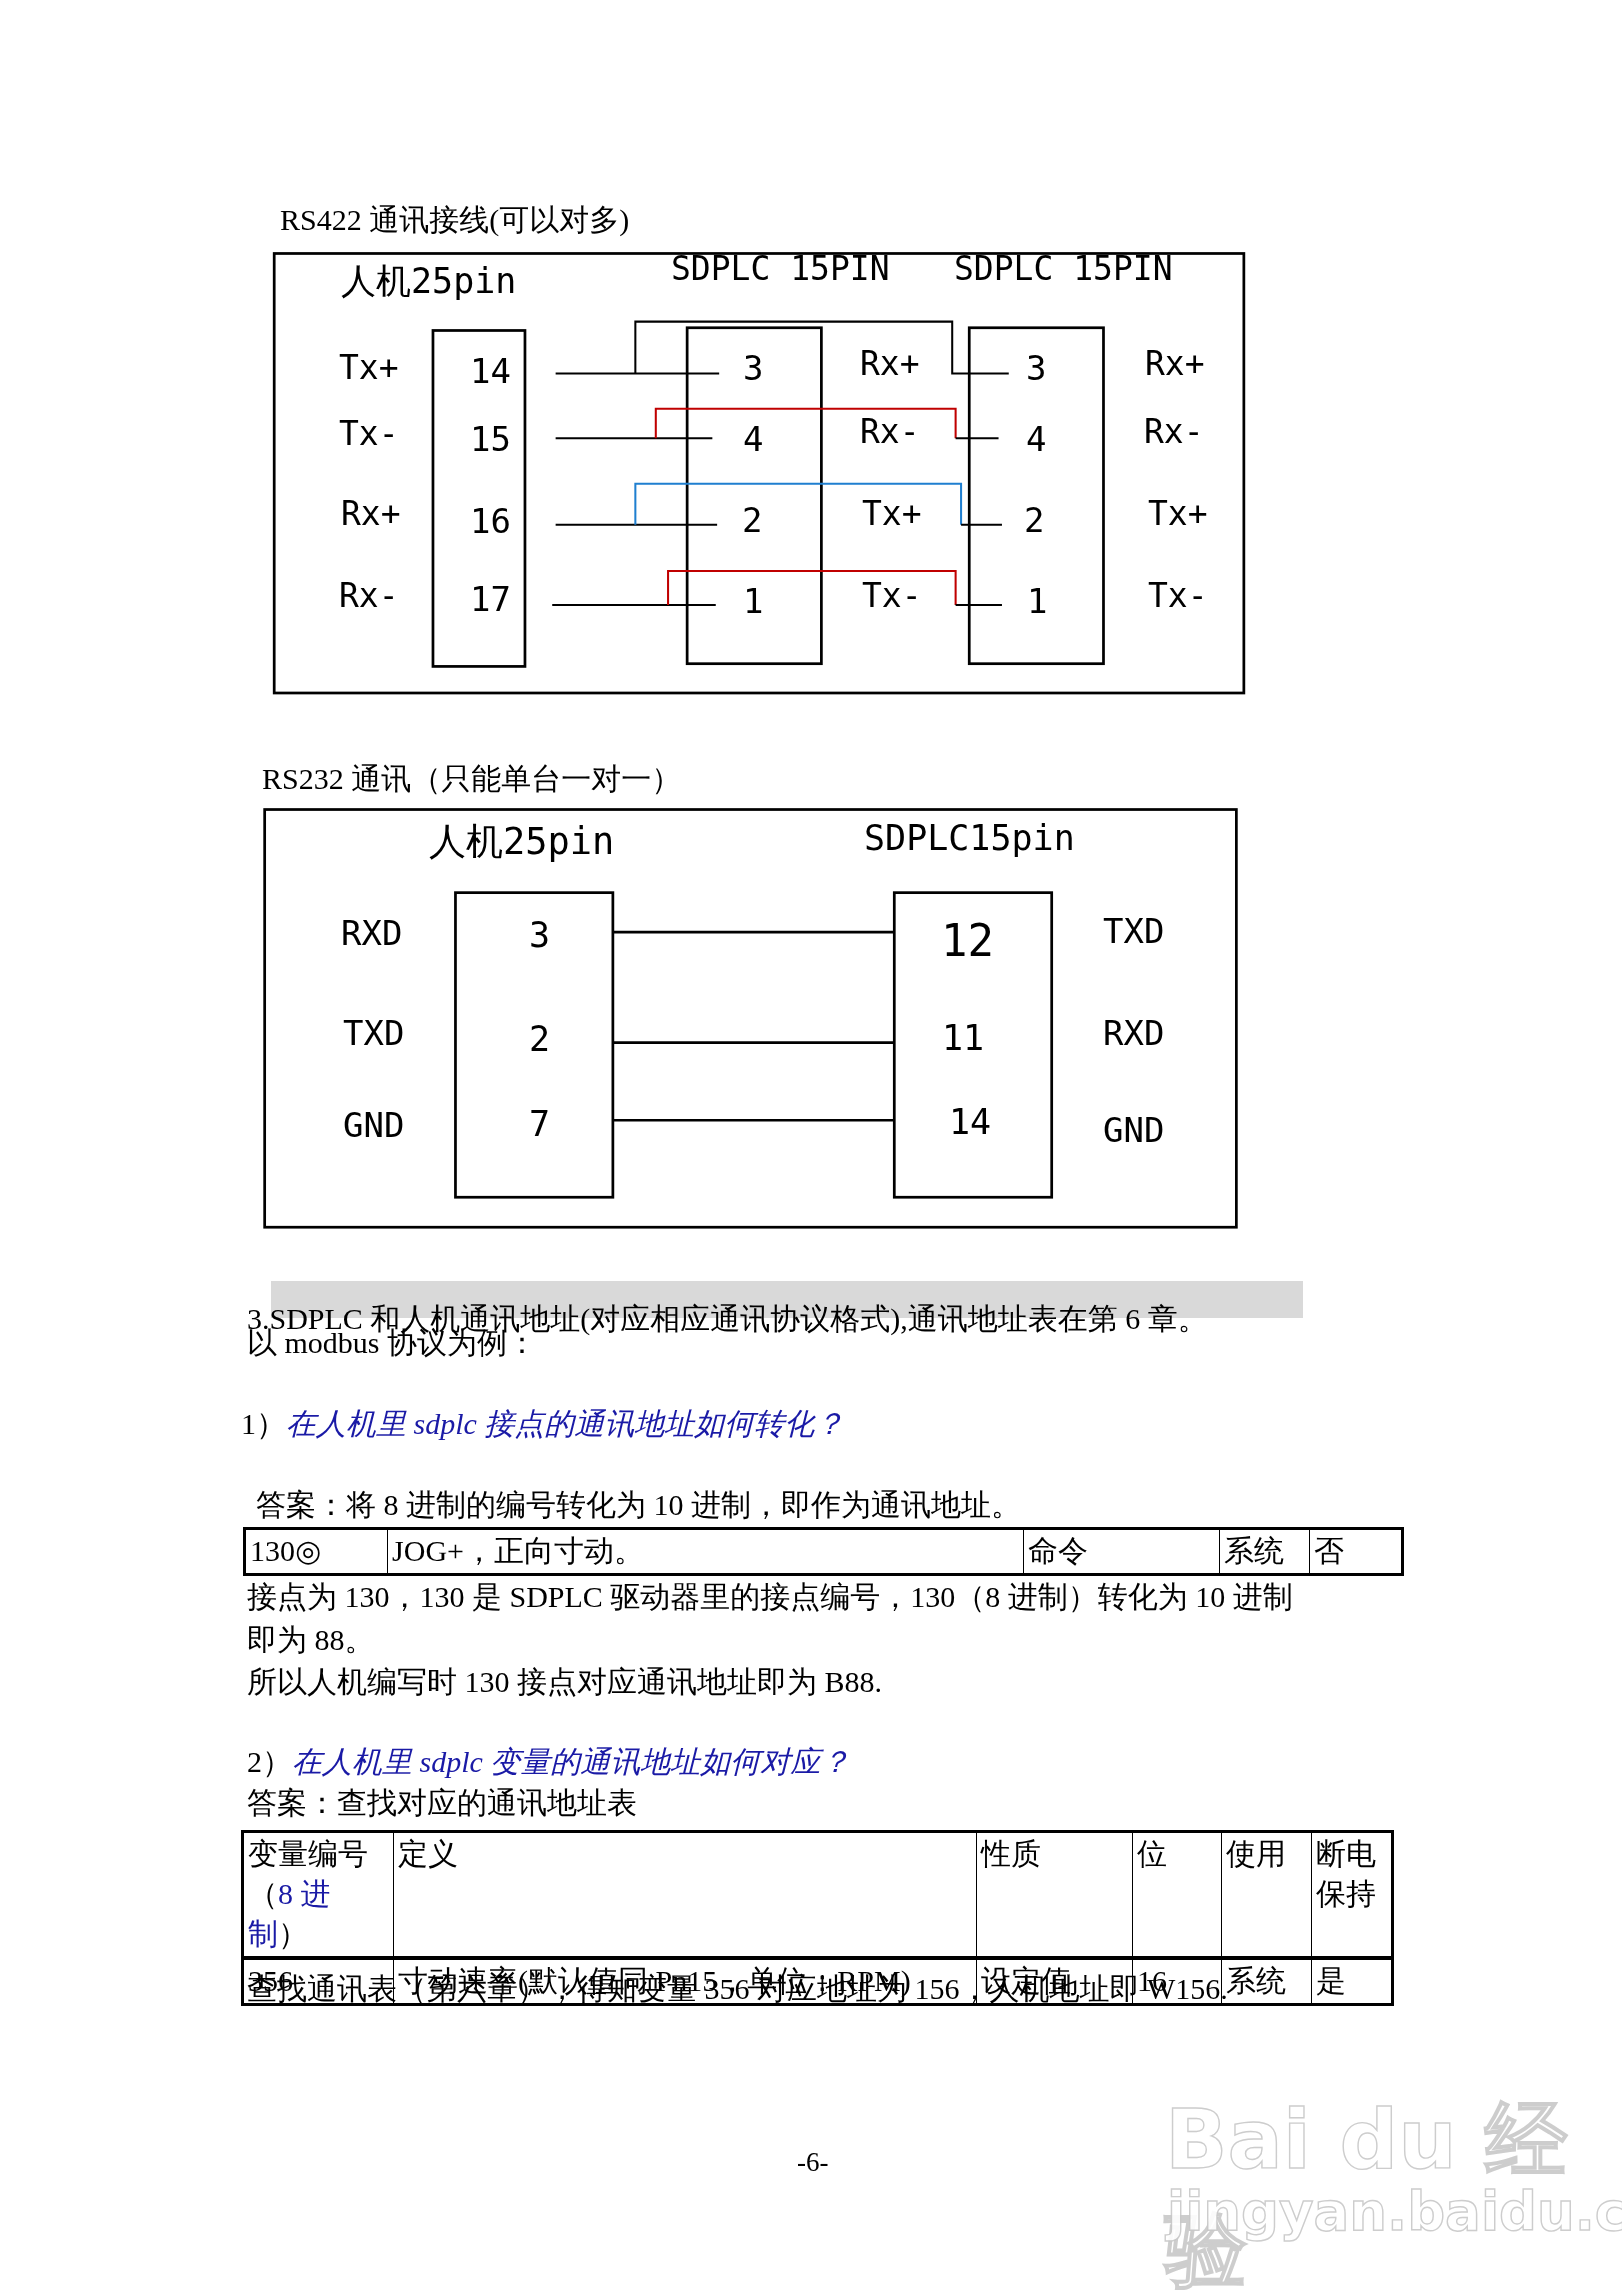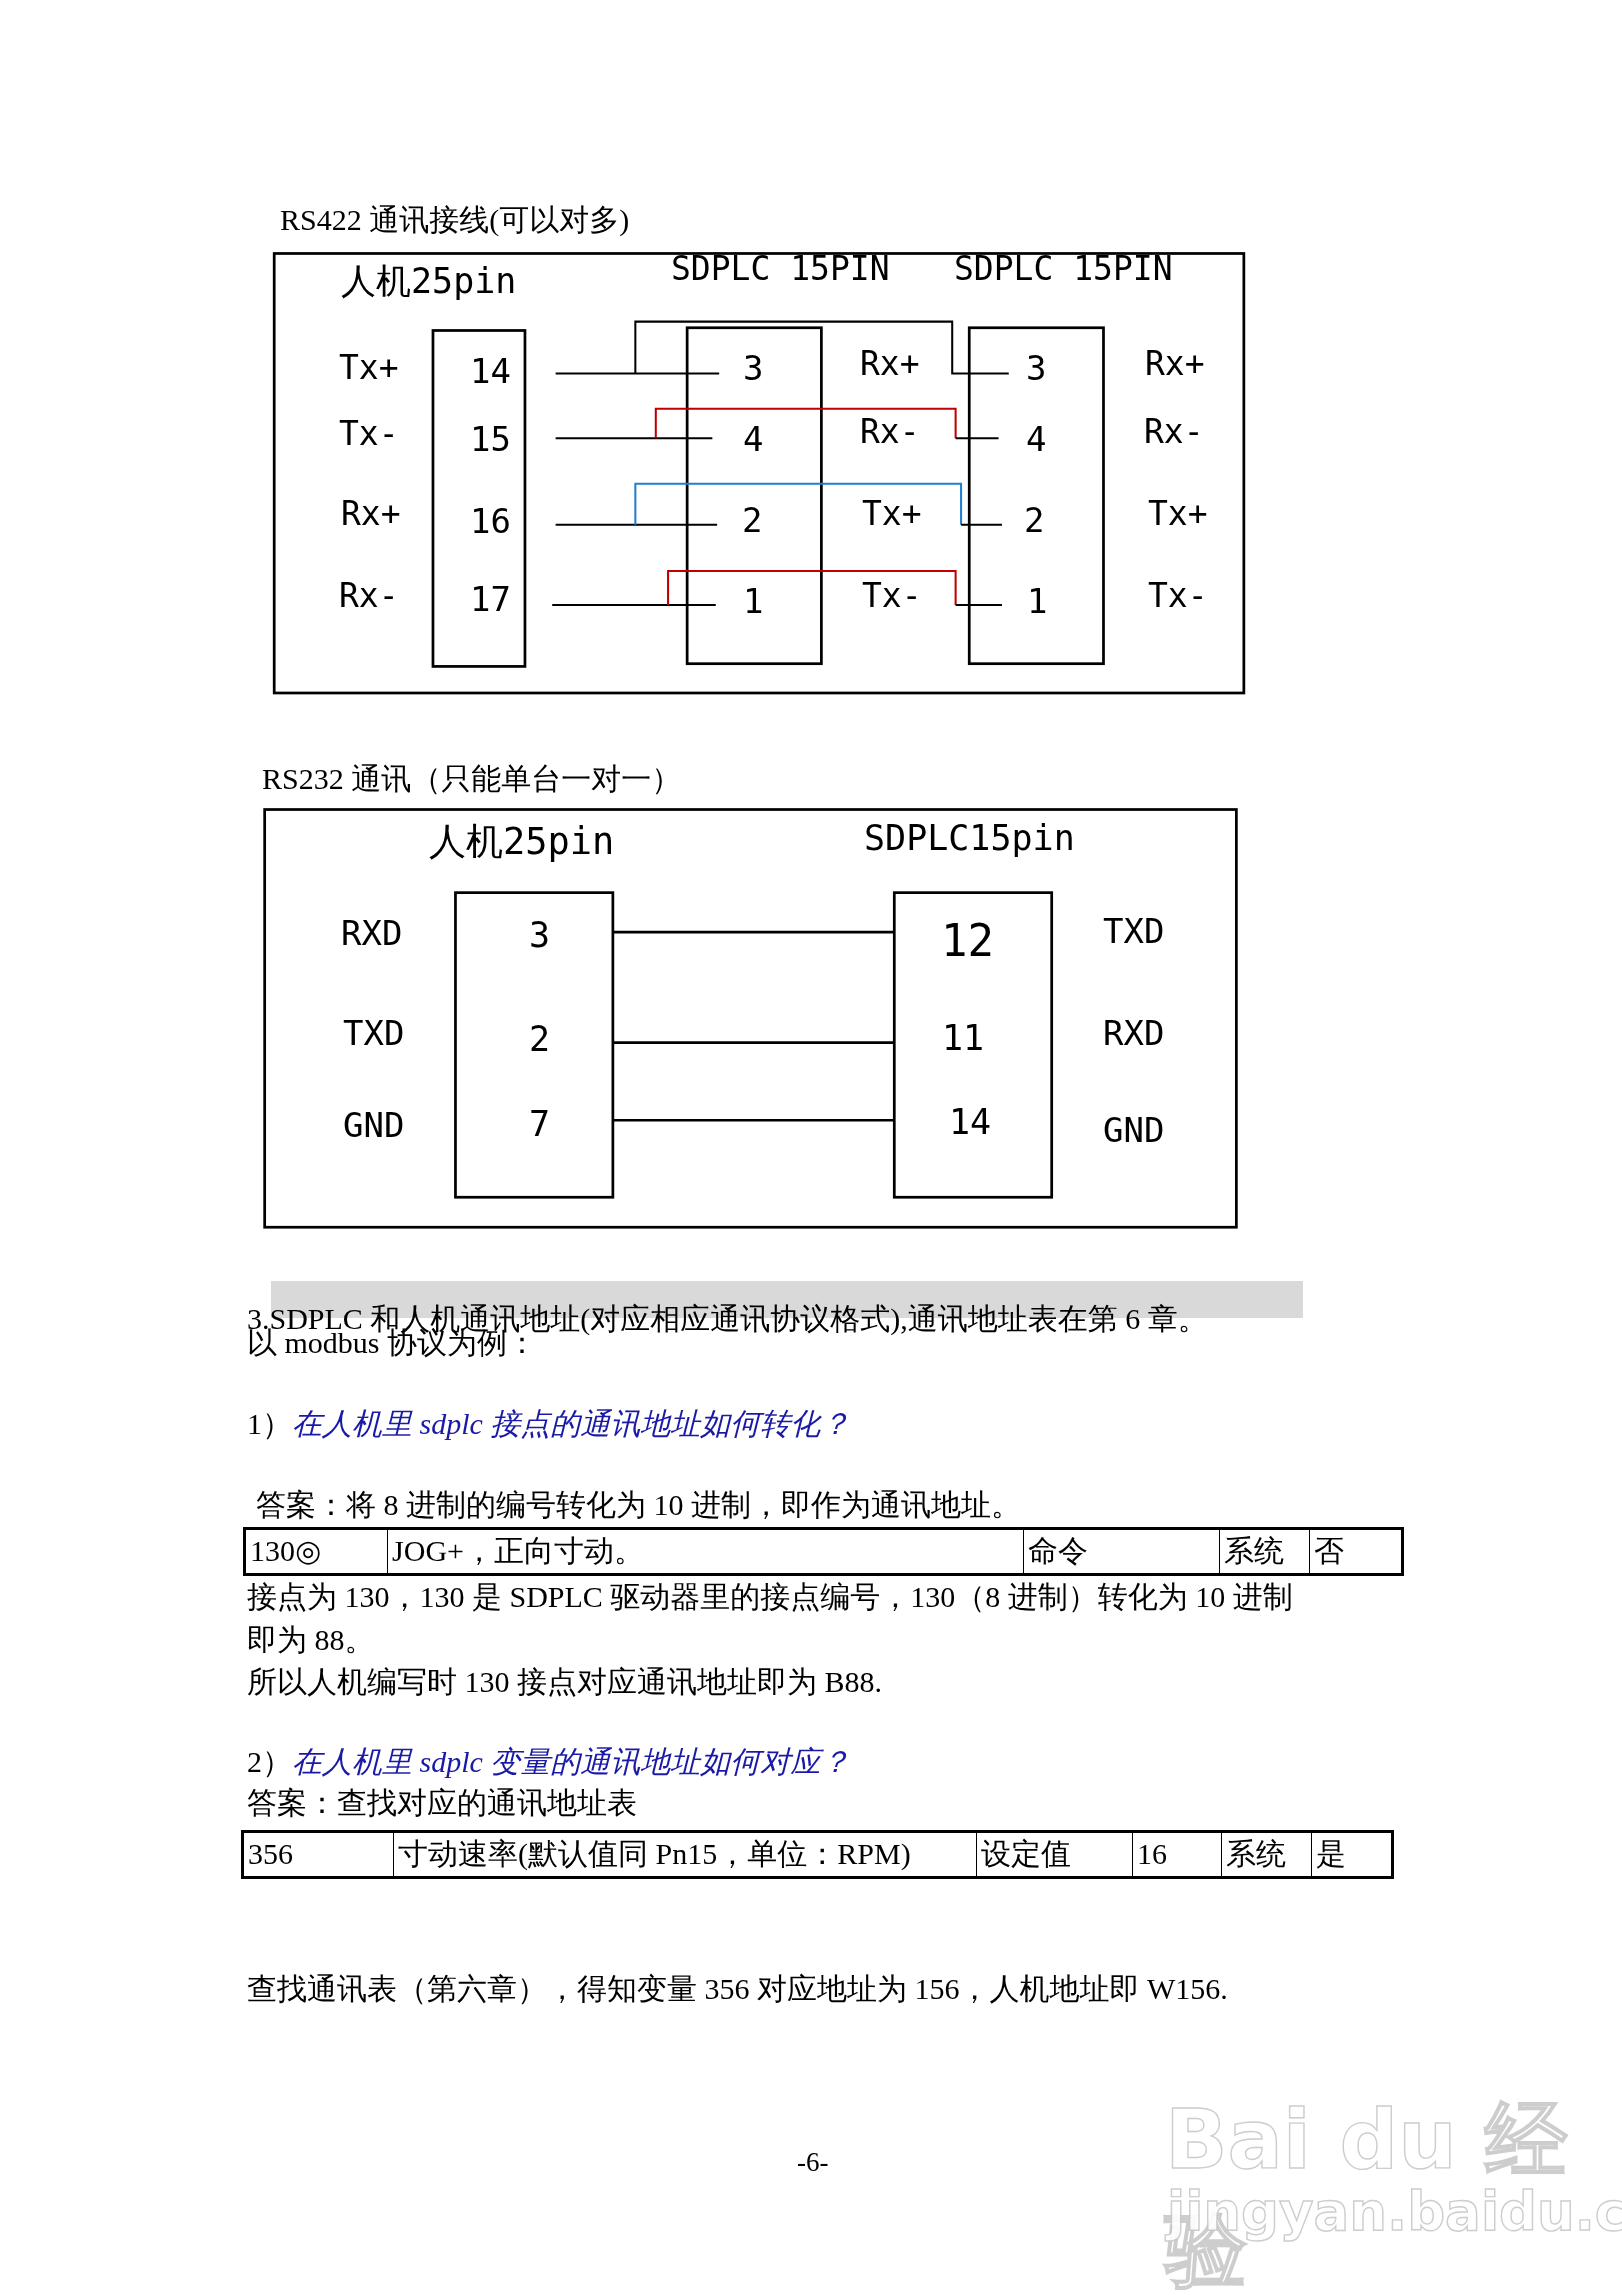--- a/index.html
+++ b/index.html
@@ -107,21 +107,21 @@
 <div class="abs dg" style="left:949px;top:1102px;font-size:35px;">14</div>
 
 <div class="abs dg" style="left:1103px;top:911px;font-size:34px;">TXD</div>
 <div class="abs dg" style="left:1103px;top:1013px;font-size:34px;">RXD</div>
 <div class="abs dg" style="left:1103px;top:1110px;font-size:34px;">GND</div>
 
 <div class="abs hl" style="left:271px;top:1281px;width:1032px;height:37px;"></div>
 <div class="abs txt" style="left:247px;top:1279px;margin-top:19px;">3.SDPLC 和人机通讯地址(对应相应通讯协议格式),通讯地址表在第 6 章。</div>
 <div class="abs txt" style="left:247px;top:1322px;">以 modbus  协议为例：</div>
 
-<div class="abs txt" style="left:247px;top:1403px;">
+<div class="abs txt" style="left:241px;top:1403px;">
   <span>1）</span><span class="q">在人机里 sdplc 接点的通讯地址如何转化？</span>
 </div>
 <div class="abs txt" style="left:256px;top:1445px;margin-top:39px;">答案：将 8 进制的编号转化为 10 进制，即作为通讯地址。</div>
 
 <table class="t" style="left:243px;top:1527px;width:1161px;">
   <colgroup>
       <col style="width:143px">
       <col style="width:636px">
       <col style="width:196px">
       <col style="width:90px">
@@ -150,20 +150,31 @@
 <table class="t" style="left:241px;top:1830px;width:1153px;">
   <colgroup>
       <col style="width:151px">
       <col style="width:583px">
       <col style="width:156px">
       <col style="width:89px">
       <col style="width:90px">
       <col>
     </colgroup>
   <tbody>
+      <tr style="height:87px">
+    <td>
+      <span>变量编号</span><br>
+      <span>（</span><span class="blue">8 进制</span><span>）</span>
+    </td>
+    <td>定义</td>
+    <td>性质</td>
+    <td>位</td>
+    <td>使用</td>
+    <td style="white-space:normal;word-break:break-all;">断电保持</td>
+  </tr>
   <tr>
     <td>356</td>
     <td>寸动速率(默认值同 Pn15，单位：RPM)</td>
     <td>设定值</td>
     <td>16</td>
     <td>系统</td>
     <td>是</td>
   </tr>
 </tbody>
   </table>

